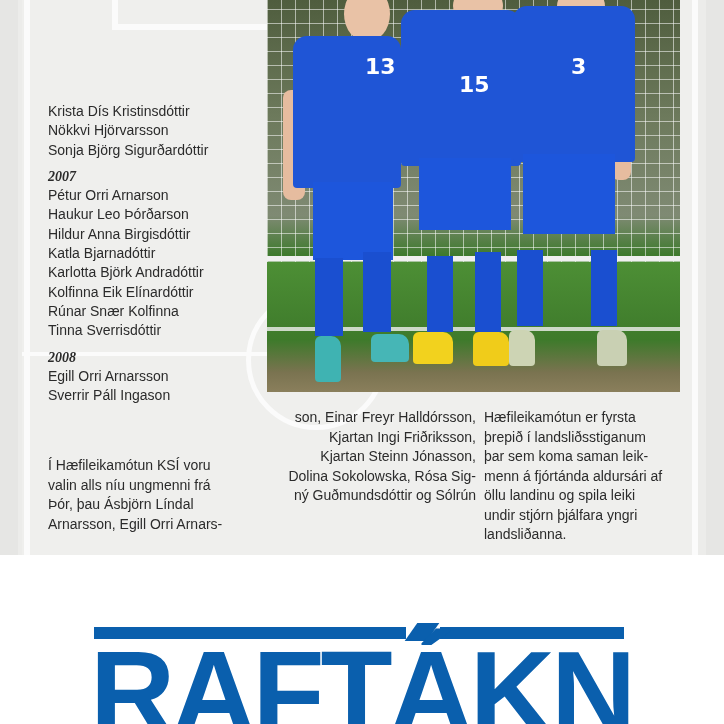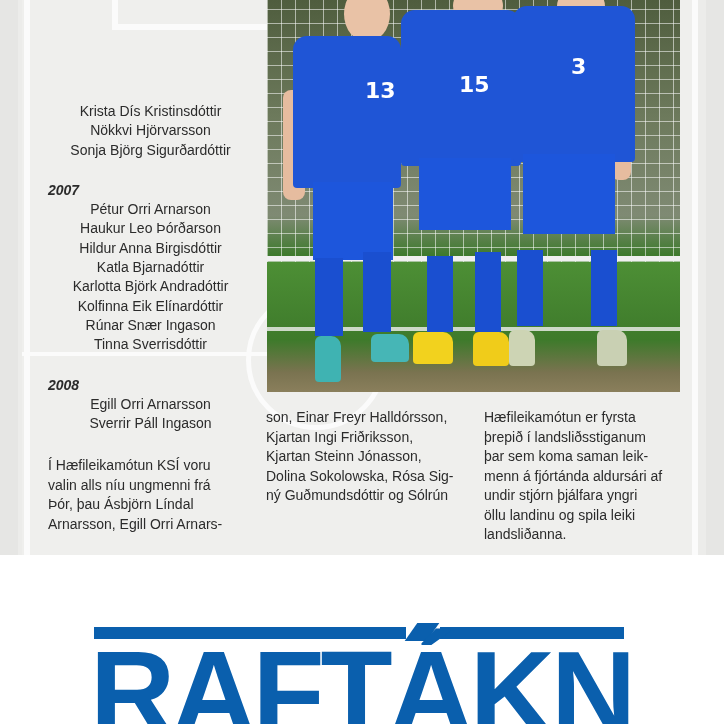--- a/index.html
+++ b/index.html
@@ -23,27 +23,27 @@
     .line-box-v { left: 112px; top: 0; width: 6px; height: 30px; }
     .line-mid-h { left: 22px; top: 352px; width: 260px; height: 4px; }
     .center-circle {
       position: absolute; left: 246px; top: 290px; width: 140px; height: 140px;
       border: 5px solid #fbfbfb; border-radius: 50%;
     }
     .paper-edge-l { position: absolute; left: 0; top: 0; width: 18px; height: 555px; background: #e6e6e4; }
     .paper-edge-r { position: absolute; left: 706px; top: 0; width: 18px; height: 555px; background: #e6e6e4; }
 
     .col-left { position: absolute; left: 48px; top: 102px; width: 205px; font-size: 14px; line-height: 19.3px; color: #2b2b2b; }
-    .col-left .name { display: block; white-space: nowrap; text-align: center; }
-    .col-left .year { display: block; font-weight: bold; font-style: italic; margin-top: 21px; }
+    .col-left .name { display: block; white-space: nowrap; }
+    .col-left .year { display: block; font-weight: bold; font-style: italic; margin-top: 7px; font-family: Liberation Serif, serif; }
 
     .intro { position: absolute; left: 48px; top: 456px; width: 190px; font-size: 14px; line-height: 19.5px; color: #2b2b2b; }
     .intro b { font-weight: normal; }
 
-    .col-mid { position: absolute; left: 266px; top: 408px; width: 210px; font-size: 14px; line-height: 19.5px; color: #2b2b2b; }
+    .col-mid { position: absolute; left: 266px; top: 408px; width: 210px; font-size: 14px; line-height: 19.5px; color: #2b2b2b; text-align: right; }
     .col-right { position: absolute; left: 484px; top: 408px; width: 210px; font-size: 14px; line-height: 19.5px; color: #2b2b2b; }
     .col-mid span, .col-right span { display: block; white-space: nowrap; }
 
     .photo {
       position: absolute; left: 267px; top: 0; width: 413px; height: 392px; overflow: hidden;
       background: linear-gradient(180deg, #4f5d3e 0%, #6d7a5c 30%, #7f8a73 55%, #3f7a2e 65%, #4b8a34 80%, #6b6a4a 100%);
     }
     .net {
       position: absolute; left: 0; top: 0; width: 413px; height: 262px;
       background-image:
@@ -92,21 +92,21 @@
     <span class="name">Nökkvi Hjörvarsson</span>
     <span class="name">Sonja Björg Sigurðardóttir</span>
 
     <span class="year">2007</span>
     <span class="name">Pétur Orri Arnarson</span>
     <span class="name">Haukur Leo Þórðarson</span>
     <span class="name">Hildur Anna Birgisdóttir</span>
     <span class="name">Katla Bjarnadóttir</span>
     <span class="name">Karlotta Björk Andradóttir</span>
     <span class="name">Kolfinna Eik Elínardóttir</span>
-    <span class="name">Rúnar Snær Ingason</span>
+    <span class="name">Rúnar Snær Kolfinna</span>
     <span class="name">Tinna Sverrisdóttir</span>
 
     <span class="year">2008</span>
     <span class="name">Egill Orri Arnarsson</span>
     <span class="name">Sverrir Páll Ingason</span>
   </div>
 
   <div class="intro">
     <b>Í Hæfileikamótun KSÍ</b><span> voru</span><br>
     <span>valin alls níu ungmenni frá</span><br>
@@ -120,36 +120,36 @@
     <span>Kjartan Steinn Jónasson,</span>
     <span>Dolina Sokolowska, Rósa Sig-</span>
     <span>ný Guðmundsdóttir og Sólrún</span>
   </div>
 
   <div class="col-right">
     <span>Hæfileikamótun er fyrsta</span>
     <span>þrepið í landsliðsstiganum</span>
     <span>þar sem koma saman leik-</span>
     <span>menn á fjórtánda aldursári af</span>
+    <span>öllu landinu og spila leiki</span>
     <span>undir stjórn þjálfara yngri</span>
-    <span>öllu landinu og spila leiki</span>
     <span>landsliðanna.</span>
   </div>
 
   <div class="photo">
     <div class="net"></div>
     <div class="goal-bar"></div>
     <div class="grass"></div>
     <div class="turf-line"></div>
 
     <div class="player">
       <div class="head" style="left:77px;top:-14px;width:46px;height:56px;"></div>
       <div class="arm" style="left:16px;top:90px;width:22px;height:110px;"></div>
       <div class="shirt" style="left:26px;top:36px;width:108px;height:152px;"></div>
-      <div class="num" style="left:98px;top:78px;">13</div>
+      <div class="num" style="left:98px;top:54px;">13</div>
       <div class="shorts" style="left:46px;top:182px;width:80px;height:78px;"></div>
       <div class="sock" style="left:48px;top:258px;width:28px;height:78px;"></div>
       <div class="sock" style="left:96px;top:252px;width:28px;height:80px;"></div>
       <div class="boot" style="left:48px;top:336px;width:26px;height:46px;background:#3fb3b2;"></div>
       <div class="boot" style="left:104px;top:334px;width:38px;height:28px;background:#46b6b6;"></div>
     </div>
 
     <div class="player">
       <div class="head" style="left:186px;top:-16px;width:50px;height:44px;"></div>
       <div class="shirt" style="left:134px;top:10px;width:120px;height:156px;"></div>

